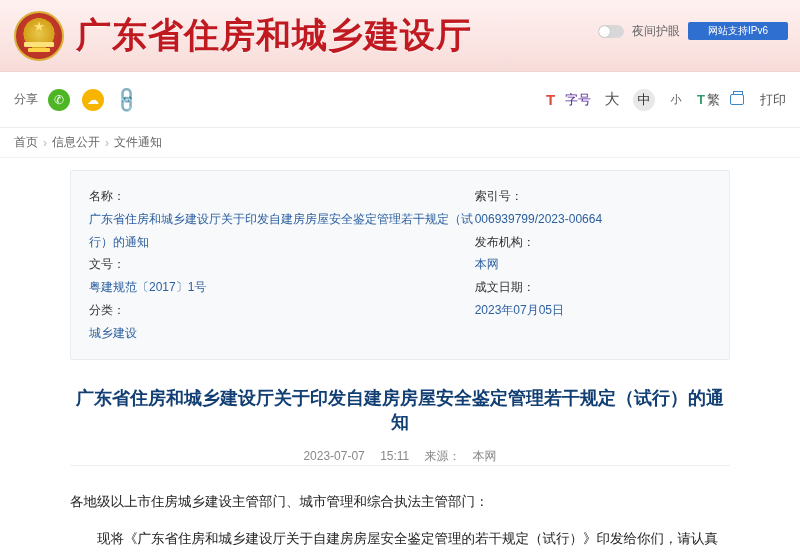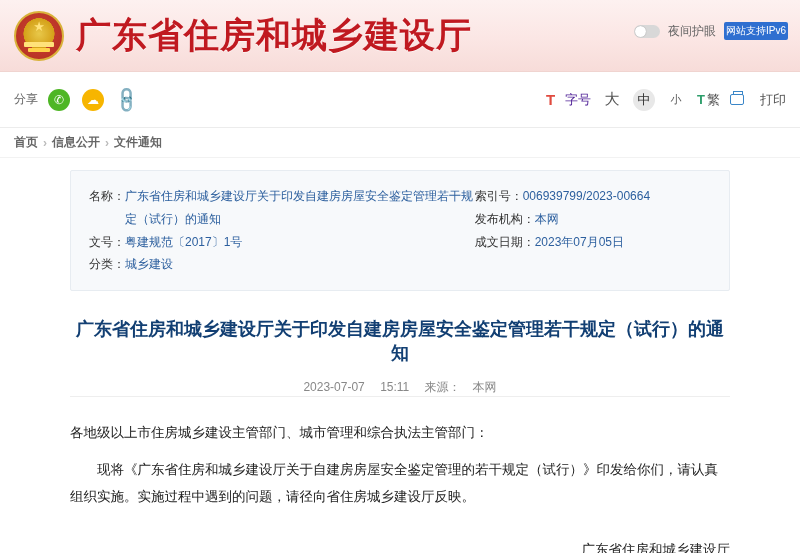--- a/index.html
+++ b/index.html
@@ -88,21 +88,21 @@
     box-shadow: 0 0 1px rgba(0,0,0,.4);
   }
   .night-label {
     font-size: 12px;
     color: #666;
   }
   .ipv6-badge {
     background: #2f6fd0;
     color: #fff;
     font-size: 10px;
-    padding: 2px 2px;
+    padding: 2px 20px;
     border-radius: 2px;
     white-space: nowrap;
   }
 
   
   .toolbar {
     height: 56px;
     border-bottom: 1px solid #ececec;
     display: flex;
     align-items: center;
@@ -188,42 +188,41 @@
   
   .breadcrumb {
     height: 30px;
     display: flex;
     align-items: center;
     padding: 0 14px;
     font-size: 12px;
     color: #666;
     gap: 5px;
     border-bottom: 1px solid #f2f2f2;
-    font-weight: bold;
   }
   .breadcrumb .sep { color: #bbb; }
   .breadcrumb a { color: #666; text-decoration: none; }
 
   
   .page-body {
     padding: 12px 70px 0 70px;
   }
   .info-card {
     background: #f7f9fb;
     border: 1px solid #e7ecf1;
     border-radius: 2px;
     padding: 14px 18px;
     display: flex;
     font-size: 12px;
     color: #444;
     line-height: 1.9;
   }
   .info-col { flex: 1; }
   .info-col.left { flex: 0 0 62%; }
-  .info-row { display: flex; }
+  .info-row { display: flex; flex-direction: column; }
   .info-key { color: #333; white-space: nowrap; }
   .info-val { color: #2c5f9e; word-break: break-all; }
 
   
   .article-title {
     text-align: center;
     font-size: 18px;
     font-weight: bold;
     color: #123f73;
     margin: 26px 0 0 0;

